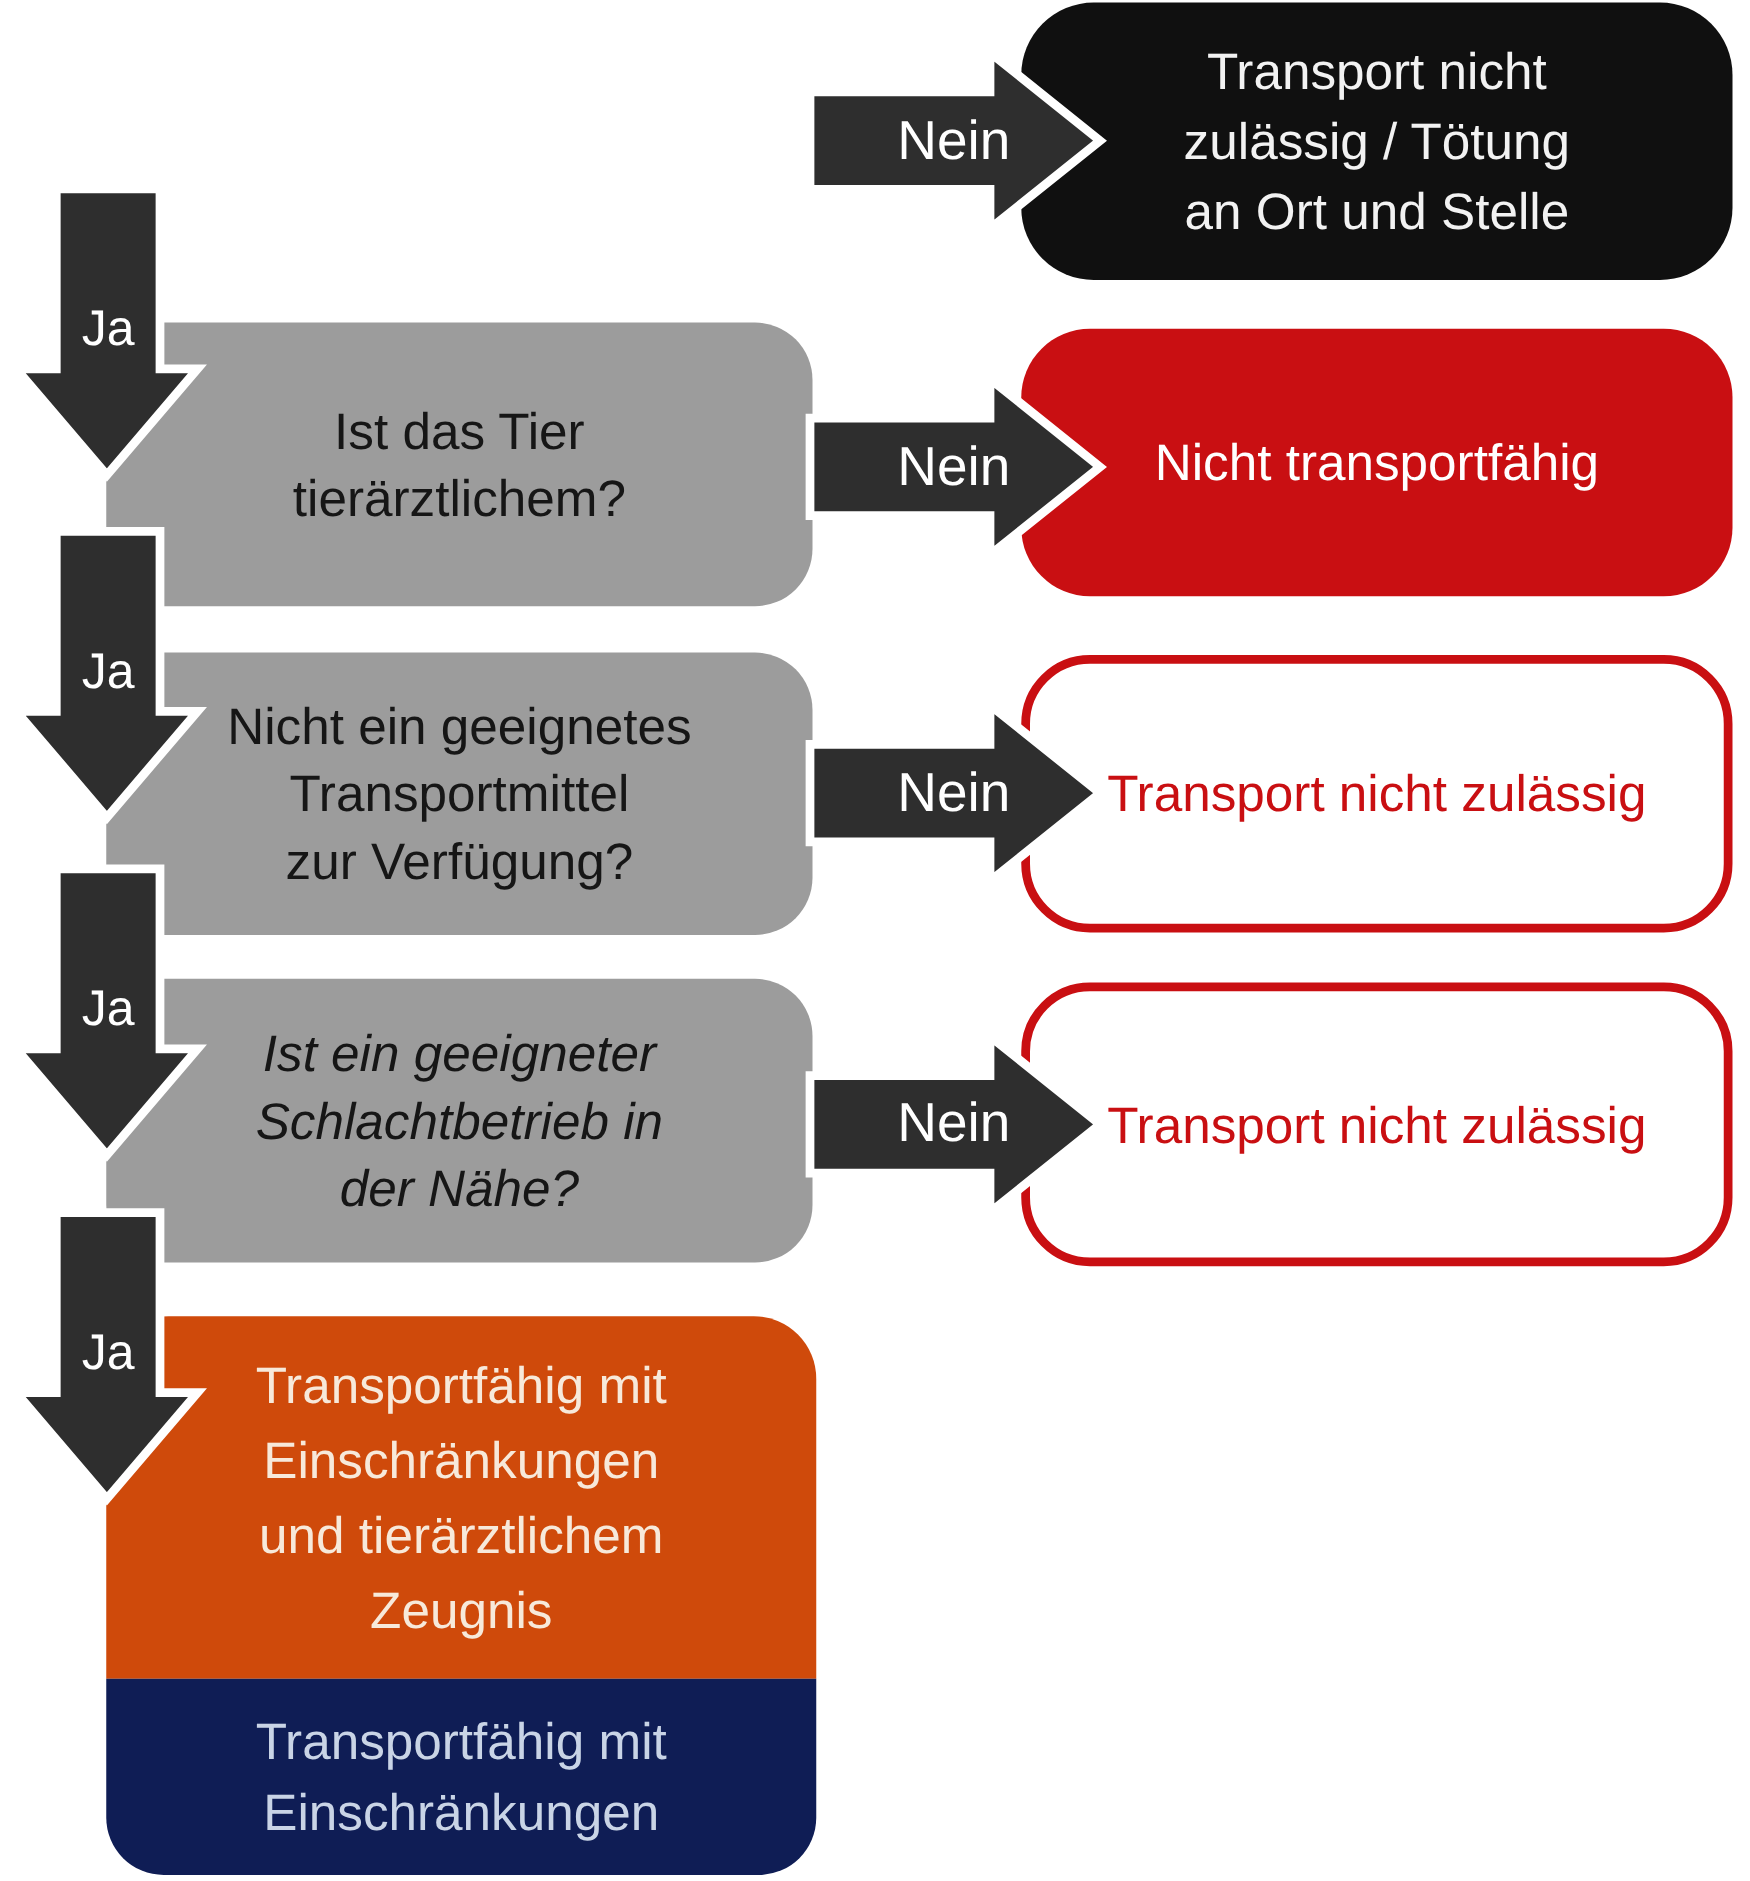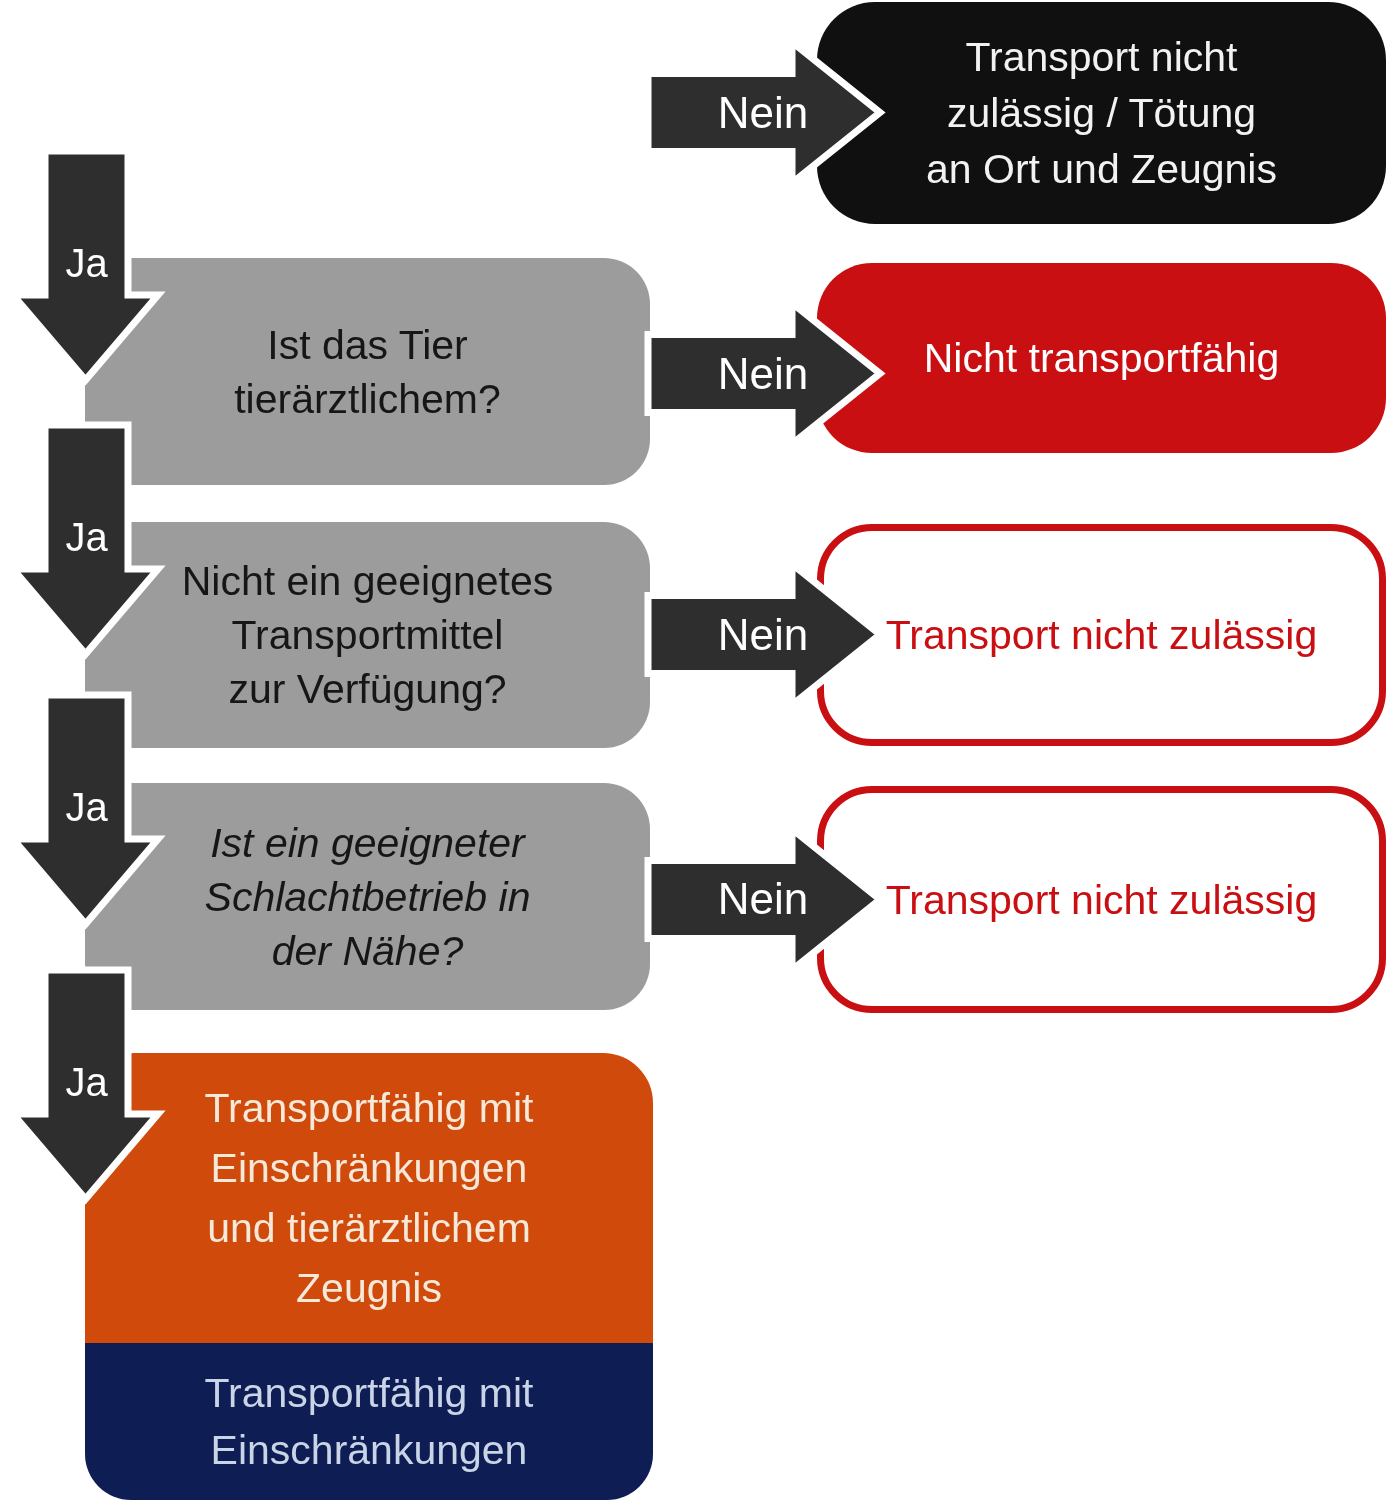--- a/index.html
+++ b/index.html
@@ -25,21 +25,21 @@
     font-size:41px;line-height:54px;
     border-radius:46px;
   }
   .q1{left:52px;top:2px;width:598px;height:223px;}
   .q2{left:85px;top:258px;width:565px;height:227px;}
   .q3{left:85px;top:522px;width:565px;height:226px;}
   .q4{left:85px;top:783px;width:565px;height:227px;font-style:italic;}
   
   .obox{left:817px;width:569px;font-size:41px;line-height:56px;}
   .o1{top:2px;height:222px;background:var(--outcome-black,#101010);color:#f2f2f2;border-radius:58px;}
-  .o2{top:263px;height:190px;background:var(--outcome-red,#c90f12);color:#ffffff;border-radius:55px;}
+  .o2{top:263px;height:214px;background:var(--outcome-red,#c90f12);color:#ffffff;border-radius:55px;}
   .o3{top:524px;height:222px;background:#ffffff;border:7px solid var(--outcome-red,#c90f12);color:var(--outcome-red,#c90f12);border-radius:55px;}
   .o4{top:786px;height:227px;background:#ffffff;border:7px solid var(--outcome-red,#c90f12);color:var(--outcome-red,#c90f12);border-radius:55px;}
   
   .orangebox{left:85px;top:1053px;width:568px;height:290px;background:var(--outcome-orange,#cf4a0b);color:#f7e9da;border-radius:50px 50px 0 0;font-size:41px;line-height:60px;}
   .navybox{left:85px;top:1343px;width:568px;height:157px;background:var(--outcome-navy,#0f1d55);color:#c9d4e6;border-radius:0 0 46px 46px;font-size:41px;line-height:57px;}
   
   .arrow{position:absolute;overflow:visible;z-index:3;}
   .arrow polygon{
     fill:var(--arrow-dark,#2e2e2e);
     stroke:#ffffff;stroke-width:7;stroke-miterlimit:12;
@@ -75,21 +75,21 @@
   </div>
   <div class="box qbox q4">
     <span class="txt">Ist ein geeigneter
 Schlachtbetrieb in
 der Nähe?</span>
   </div>
 
   <div class="box obox o1">
     <span class="txt">Transport nicht
 zulässig / Tötung
-an Ort und Zeugnis</span>
+an Ort und Stelle</span>
   </div>
   <div class="box obox o2">
     <span class="txt">Nicht transportfähig</span>
   </div>
   <div class="box obox o3">
     <span class="txt">Transport nicht zulässig</span>
   </div>
   <div class="box obox o4">
     <span class="txt">Transport nicht zulässig</span>
   </div>

